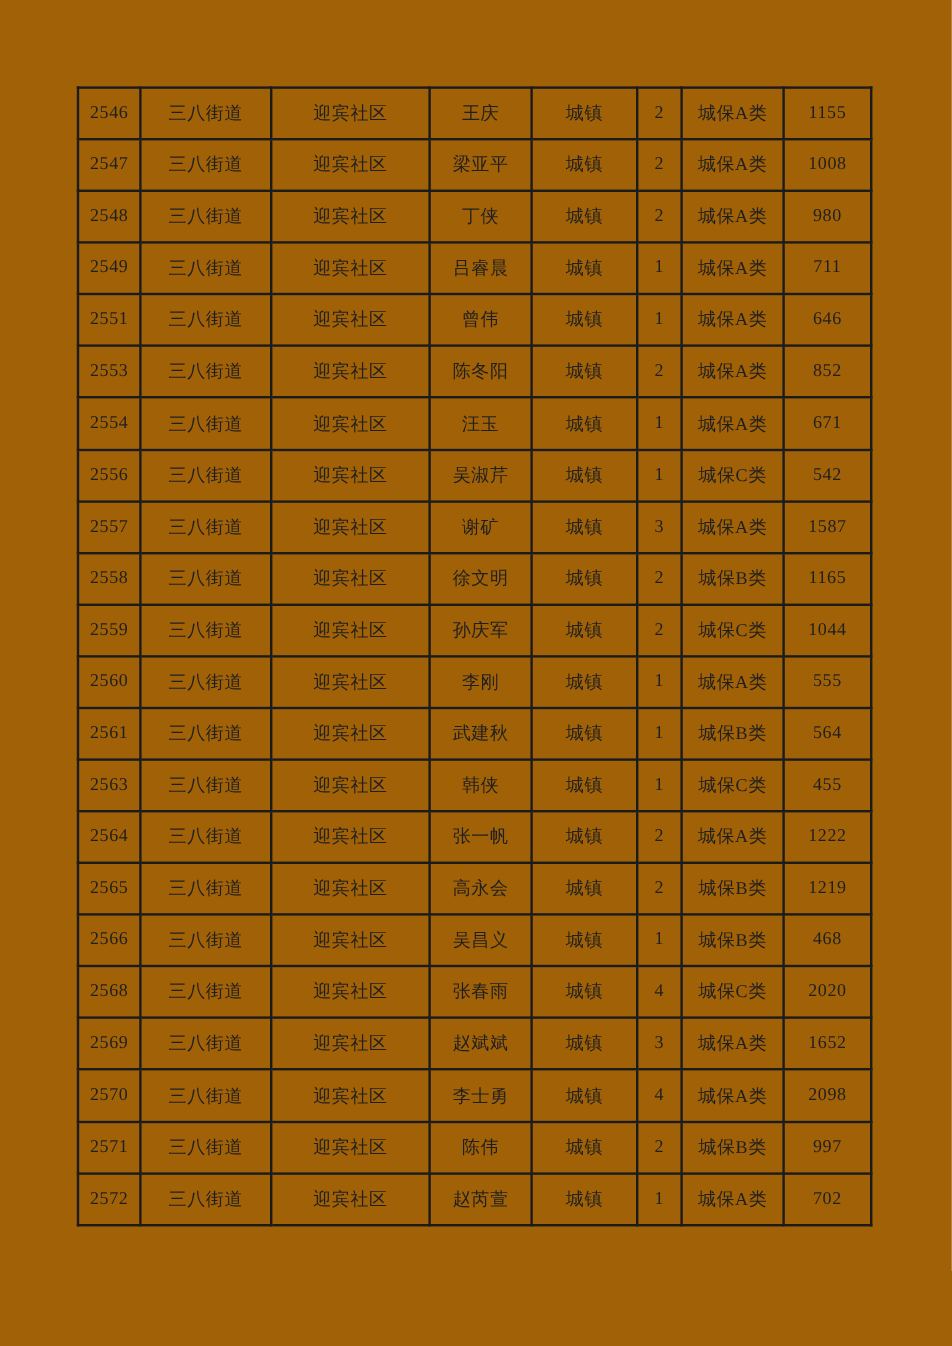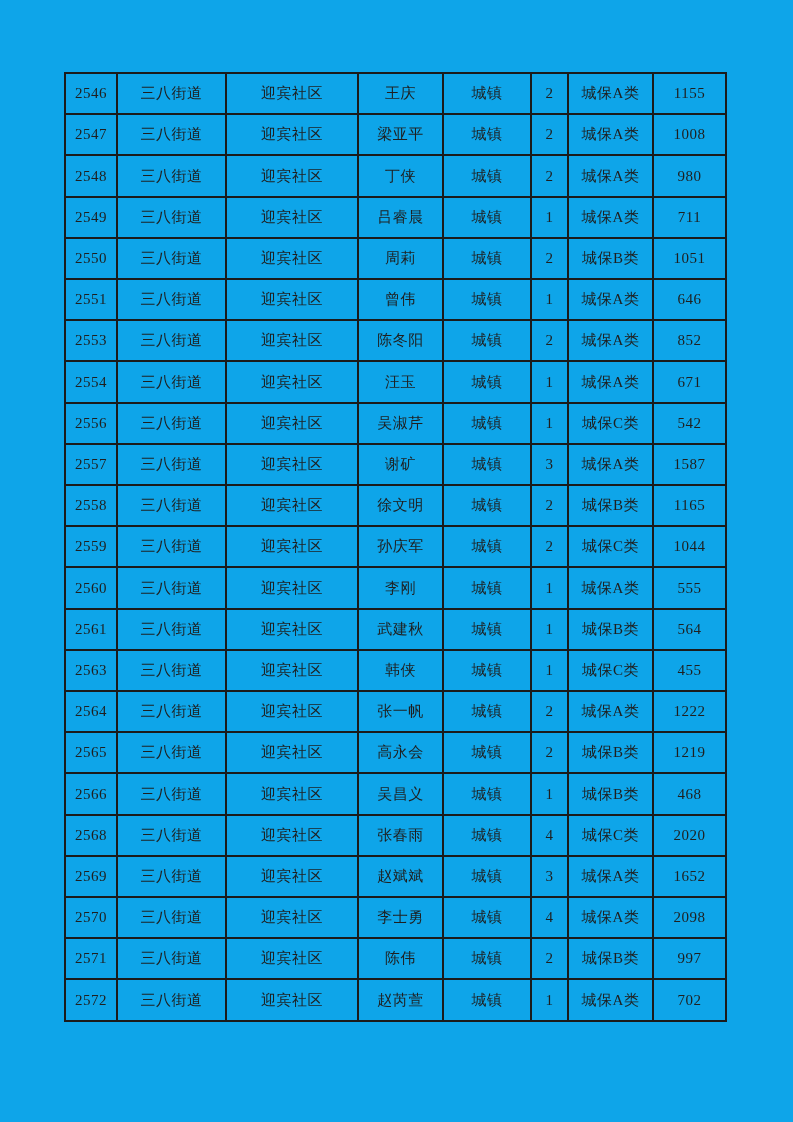--- a/index.html
+++ b/index.html
@@ -13,21 +13,21 @@
     position: relative;
     font-family: "Liberation Serif", "DejaVu Serif", serif;
     overflow: hidden;
   }
   .page {
     position: absolute;
     left: 0;
     top: 0;
     width: 793px;
     height: 1122px;
-    background: #0ea5e9;
+    background: #a16207;
   }
   table.roster {
     position: absolute;
     left: 64px;
     top: 72px;
     width: 661px;
     height: 950px;
     border-collapse: collapse;
     table-layout: fixed;
   }
@@ -101,30 +101,20 @@
           <td>2549</td>
           <td>三八街道</td>
           <td>迎宾社区</td>
           <td>吕睿晨</td>
           <td>城镇</td>
           <td>1</td>
           <td>城保A类</td>
           <td>711</td>
         </tr>
         <tr>
-          <td>2550</td>
-          <td>三八街道</td>
-          <td>迎宾社区</td>
-          <td>周莉</td>
-          <td>城镇</td>
-          <td>2</td>
-          <td>城保B类</td>
-          <td>1051</td>
-        </tr>
-        <tr>
           <td>2551</td>
           <td>三八街道</td>
           <td>迎宾社区</td>
           <td>曾伟</td>
           <td>城镇</td>
           <td>1</td>
           <td>城保A类</td>
           <td>646</td>
         </tr>
         <tr>

